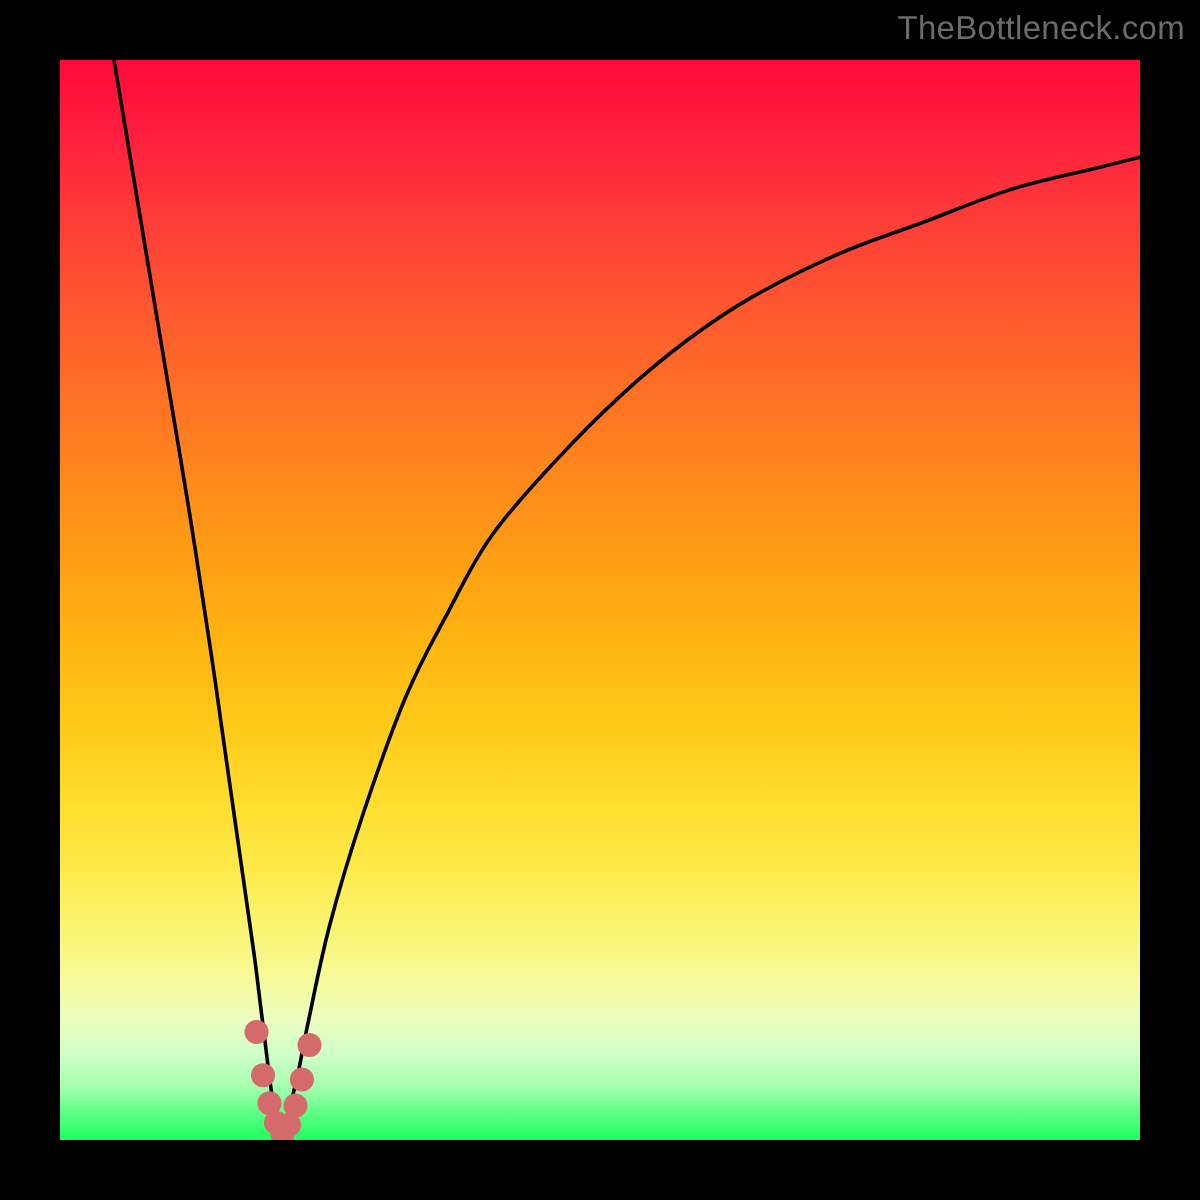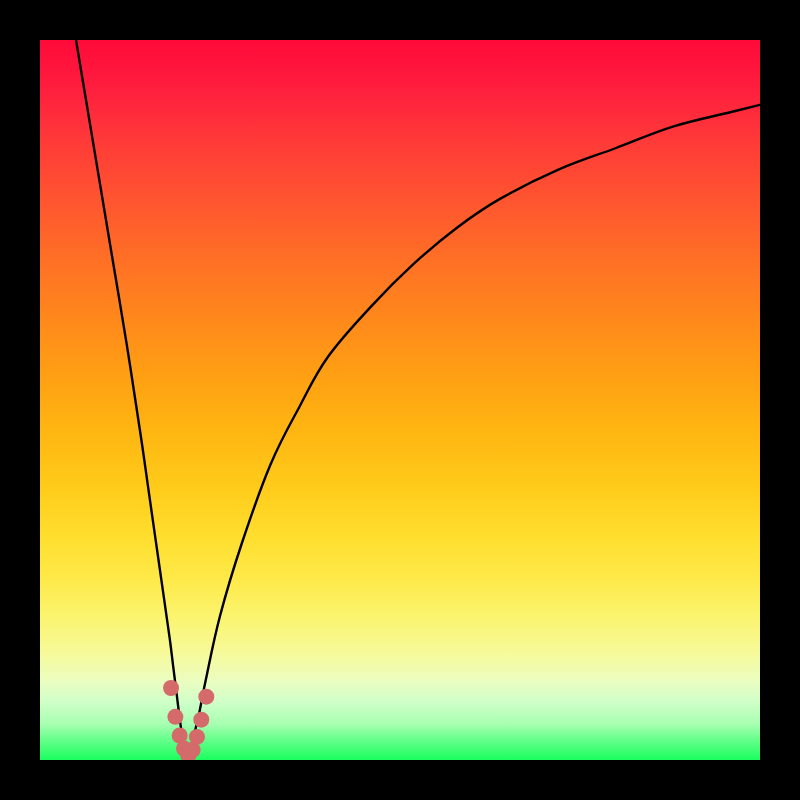--- a/index.html
+++ b/index.html
@@ -60,20 +60,21 @@
     font-size: 22px;
     letter-spacing: 0.2px;
     font-weight: 400;
     user-select: none;
   }
 </style>
 </head>
 <body>
 
 <div class="frame">
+  <div class="watermark">TheBottleneck.com</div>
 
   <div class="plot-area">
     <svg viewBox="0 0 720 720" preserveAspectRatio="none">
       <path id="curve-path" fill="none" stroke="#000" stroke-width="2.4" stroke-linejoin="round" stroke-linecap="round" d="M 36 0 C 37.296 7.776000000000008, 39.312 19.872000000000043, 43.199999999999996 43.200000000000045 C 47.087999999999994 66.52800000000005, 52.416000000000004 98.49600000000002, 57.6 129.60000000000002 C 62.784 160.704, 66.816 184.89600000000007, 72 216.00000000000006 C 77.184 247.10400000000004, 81.216 270.00000000000006, 86.39999999999999 302.40000000000003 C 91.58399999999999 334.8, 96.912 370.08000000000004, 100.80000000000001 396 C 104.68800000000002 421.91999999999996, 105.408 428.256, 108 446.4 C 110.592 464.544, 112.608 478.656, 115.2 496.8 C 117.792 514.9440000000001, 119.808 529.056, 122.4 547.2 C 124.992 565.344, 127.65599999999999 583.344, 129.6 597.6 C 131.54399999999998 611.856, 131.904 616.0319999999999, 133.2 626.4 C 134.49599999999998 636.768, 135.50400000000002 644.832, 136.8 655.2 C 138.096 665.5680000000001, 139.104 674.928, 140.4 684 C 141.696 693.072, 142.704 699.768, 144 705.6 C 145.296 711.432, 146.304 716.4, 147.6 716.4 C 148.896 716.4, 149.256 712.7280000000001, 151.2 705.6 C 153.14399999999998 698.472, 155.808 688.4639999999999, 158.4 676.8 C 160.99200000000002 665.136, 161.712 658.944, 165.6 640.8 C 169.488 622.656, 173.51999999999998 600.624, 180 576 C 186.48000000000002 551.376, 192.52800000000002 531.216, 201.60000000000002 504 C 210.67200000000003 476.784, 220.032 449.42400000000004, 230.4 424.8 C 240.768 400.176, 248.832 386.64, 259.2 367.2 C 269.568 347.76, 275.04 334.94399999999996, 288 316.79999999999995 C 300.96 298.65599999999995, 315.64799999999997 283.24799999999993, 331.2 266.4 C 346.752 249.552, 358.848 237.45600000000005, 374.40000000000003 223.20000000000005 C 389.95200000000006 208.94400000000005, 402.04799999999994 198.86400000000006, 417.59999999999997 187.20000000000005 C 433.152 175.53600000000003, 442.656 168.76799999999997, 460.8 158.39999999999998 C 478.944 148.03199999999998, 497.664 138.67200000000003, 518.4 129.60000000000002 C 539.136 120.52800000000002, 555.264 115.77600000000001, 576 108 C 596.736 100.22399999999999, 612.864 92.87999999999998, 633.6 86.39999999999998 C 654.336 79.91999999999997, 675.6479999999999 75.888, 691.1999999999999 72 C 706.752 68.112, 714.816 66.09599999999996, 720 64.79999999999995"></path>
       <g id="marker-group">
           <circle cx="131.04" cy="648" r="8" fill="#d46a6a"></circle>
           <circle cx="135.36" cy="676.8" r="8" fill="#d46a6a"></circle>
           <circle cx="139.67999999999998" cy="695.52" r="8" fill="#d46a6a"></circle>
           <circle cx="144" cy="708.48" r="8" fill="#d46a6a"></circle>
           <circle cx="148.32000000000002" cy="715.68" r="8" fill="#d46a6a"></circle>

